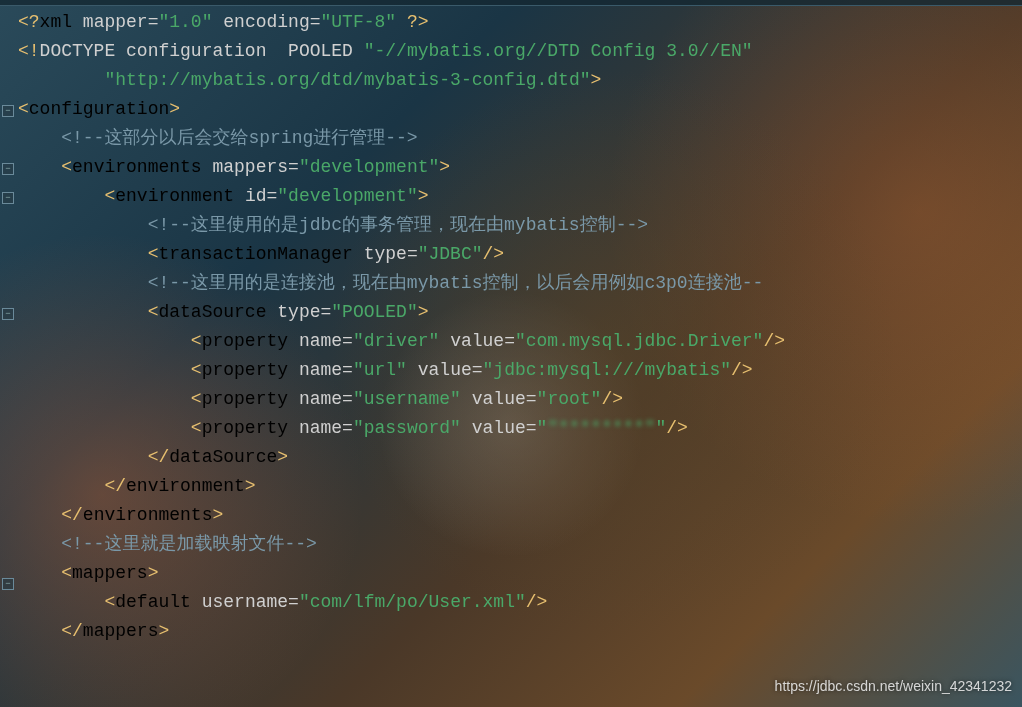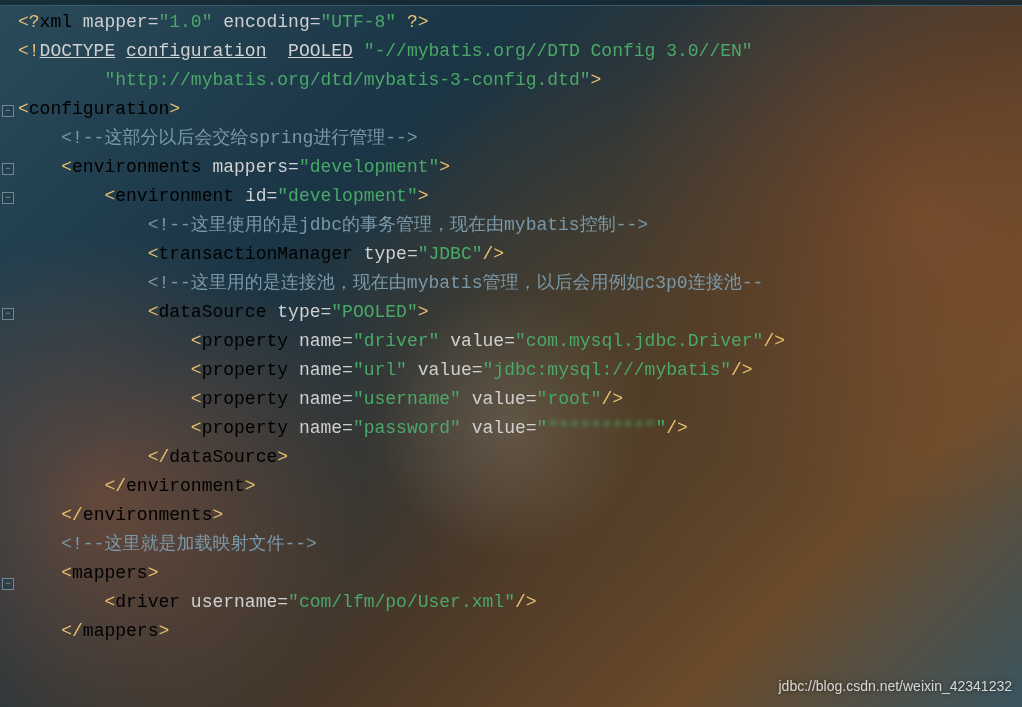--- a/index.html
+++ b/index.html
@@ -58,21 +58,21 @@
 }
 .line {
   white-space: pre;
   height: 29px;
 }
 .tag-bracket { color: #e8c070; }
 .tag-name { color: #000000; }
 .attr-name { color: #d0d0d0; }
 .attr-val { color: #4aa868; }
 .comment { color: #7a98a8; }
-.keyword { color: #d0d0d0; text-decoration: underline; }
+.keyword { color: #d0d0d0; }
 .blurred {
   filter: blur(2px);
   color: #4aa868;
 }
 .watermark {
   position: absolute;
   right: 10px;
   bottom: 6px;
   color: rgba(240,240,240,0.85);
   font-size: 14px;
@@ -117,21 +117,21 @@
     <div class="line">    <span class="comment">&lt;!--</span><span class="comment">这部分以后会交给spring进行管理</span><span class="comment">--&gt;</span></div>
 
     <div class="line">    <span class="tag-bracket">&lt;</span><span class="tag-name">environments</span> <span class="attr-name">mappers</span><span class="attr-name">=</span><span class="attr-val">"development"</span><span class="tag-bracket">&gt;</span></div>
 
     <div class="line">        <span class="tag-bracket">&lt;</span><span class="tag-name">environment</span> <span class="attr-name">id</span><span class="attr-name">=</span><span class="attr-val">"development"</span><span class="tag-bracket">&gt;</span></div>
 
     <div class="line">            <span class="comment">&lt;!--</span><span class="comment">这里使用的是jdbc的事务管理，现在由mybatis控制</span><span class="comment">--&gt;</span></div>
 
     <div class="line">            <span class="tag-bracket">&lt;</span><span class="tag-name">transactionManager</span> <span class="attr-name">type</span><span class="attr-name">=</span><span class="attr-val">"JDBC"</span><span class="tag-bracket">/&gt;</span></div>
 
-    <div class="line">            <span class="comment">&lt;!--</span><span class="comment">这里用的是连接池，现在由mybatis管理，以后会用例如c3p0连接池</span><span class="comment">--</span></div>
+    <div class="line">            <span class="comment">&lt;!--</span><span class="comment">这里用的是连接池，现在由mybatis控制，以后会用例如c3p0连接池</span><span class="comment">--</span></div>
 
     <div class="line">            <span class="tag-bracket">&lt;</span><span class="tag-name">dataSource</span> <span class="attr-name">type</span><span class="attr-name">=</span><span class="attr-val">"POOLED"</span><span class="tag-bracket">&gt;</span></div>
 
     <div class="line">                <span class="tag-bracket">&lt;</span><span class="tag-name">property</span> <span class="attr-name">name</span><span class="attr-name">=</span><span class="attr-val">"driver"</span> <span class="attr-name">value</span><span class="attr-name">=</span><span class="attr-val">"com.mysql.jdbc.Driver"</span><span class="tag-bracket">/&gt;</span></div>
 
     <div class="line">                <span class="tag-bracket">&lt;</span><span class="tag-name">property</span> <span class="attr-name">name</span><span class="attr-name">=</span><span class="attr-val">"url"</span> <span class="attr-name">value</span><span class="attr-name">=</span><span class="attr-val">"jdbc:mysql:///mybatis"</span><span class="tag-bracket">/&gt;</span></div>
 
     <div class="line">                <span class="tag-bracket">&lt;</span><span class="tag-name">property</span> <span class="attr-name">name</span><span class="attr-name">=</span><span class="attr-val">"username"</span> <span class="attr-name">value</span><span class="attr-name">=</span><span class="attr-val">"root"</span><span class="tag-bracket">/&gt;</span></div>
 
     <div class="line">                <span class="tag-bracket">&lt;</span><span class="tag-name">property</span> <span class="attr-name">name</span><span class="attr-name">=</span><span class="attr-val">"password"</span> <span class="attr-name">value</span><span class="attr-name">=</span><span class="attr-val">"</span><span class="blurred">"********"</span><span class="attr-val">"</span><span class="tag-bracket">/&gt;</span></div>
@@ -139,21 +139,21 @@
     <div class="line">            <span class="tag-bracket">&lt;/</span><span class="tag-name">dataSource</span><span class="tag-bracket">&gt;</span></div>
 
     <div class="line">        <span class="tag-bracket">&lt;/</span><span class="tag-name">environment</span><span class="tag-bracket">&gt;</span></div>
 
     <div class="line">    <span class="tag-bracket">&lt;/</span><span class="tag-name">environments</span><span class="tag-bracket">&gt;</span></div>
 
     <div class="line">    <span class="comment">&lt;!--</span><span class="comment">这里就是加载映射文件</span><span class="comment">--&gt;</span></div>
 
     <div class="line">    <span class="tag-bracket">&lt;</span><span class="tag-name">mappers</span><span class="tag-bracket">&gt;</span></div>
 
-    <div class="line">        <span class="tag-bracket">&lt;</span><span class="tag-name">driver</span> <span class="attr-name">username</span><span class="attr-name">=</span><span class="attr-val">"com/lfm/po/User.xml"</span><span class="tag-bracket">/&gt;</span></div>
+    <div class="line">        <span class="tag-bracket">&lt;</span><span class="tag-name">default</span> <span class="attr-name">username</span><span class="attr-name">=</span><span class="attr-val">"com/lfm/po/User.xml"</span><span class="tag-bracket">/&gt;</span></div>
 
     <div class="line">    <span class="tag-bracket">&lt;/</span><span class="tag-name">mappers</span><span class="tag-bracket">&gt;</span></div>
 
 
   </div>
 </div>
 
-<div class="watermark">jdbc://blog.csdn.net/weixin_42341232</div>
+<div class="watermark">https://jdbc.csdn.net/weixin_42341232</div>
 
 </body></html>

